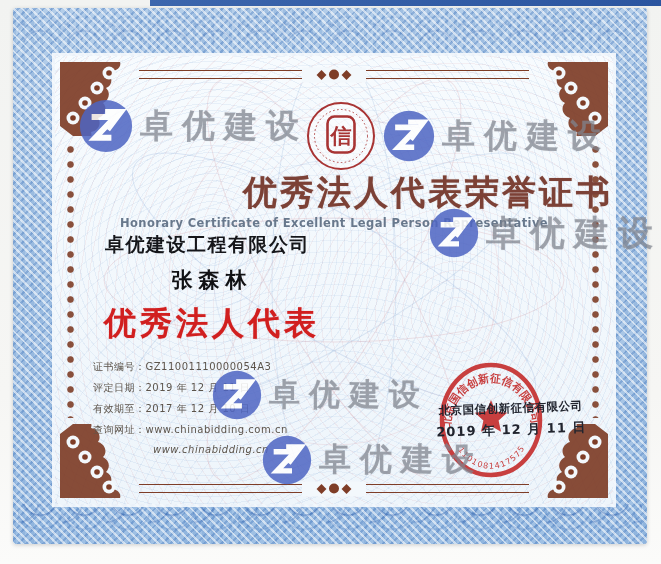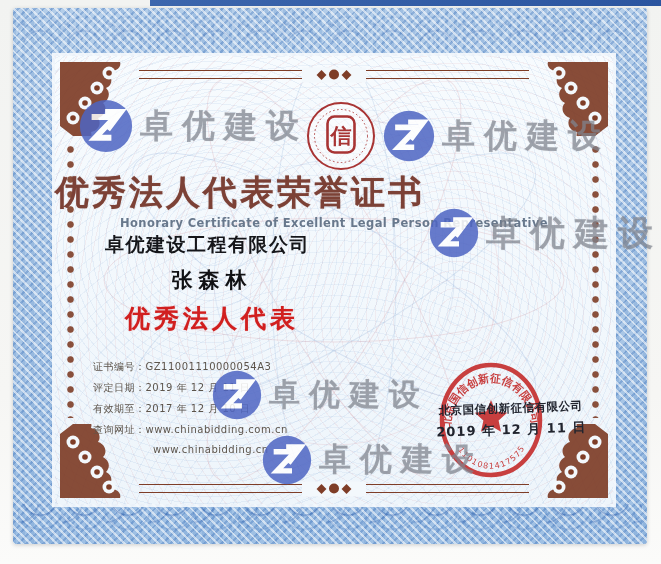--- a/index.html
+++ b/index.html
@@ -54,35 +54,35 @@
     width:64px;height:15px;background:#f3f8fc;display:flex;align-items:center;justify-content:center;gap:4px;
   }
   .motif i{display:block;width:7px;height:7px;background:#7e3d27;transform:rotate(45deg);}
   .motif i.big{width:10px;height:10px;border-radius:50%;}
   .chain{position:absolute;top:86px;bottom:86px;width:9px;
     background-image:radial-gradient(circle at 50% 50%,#7e3d27 32%,rgba(126,61,39,.25) 40%,transparent 46%);
     background-size:9px 15px;background-repeat:repeat-y;opacity:.9;}
   .chain.left{left:11px;} .chain.right{right:13px;}
   
   .emblem{position:absolute;left:250px;top:44px;width:72px;height:72px;z-index:3;}
-  .title{position:absolute;left:0;right:0;top:114px;z-index:3;text-align:left;
+  .title{position:absolute;left:0;right:0;top:114px;z-index:3;text-align:right;
     font-size:34px;font-weight:bold;color:#7c4136;letter-spacing:3px;
     text-shadow:0 0 1px rgba(124,65,54,.6);}
   .subtitle{position:absolute;left:0;right:0;top:160px;z-index:3;text-align:center;
     font-size:11.5px;color:#68788c;letter-spacing:.4px;font-weight:bold;}
   .company{position:absolute;left:50px;top:176px;z-index:3;
     font-size:19px;font-weight:bold;color:#15161a;letter-spacing:1.5px;}
   .person{position:absolute;left:12px;top:210px;width:290px;z-index:3;text-align:center;
     font-size:21px;font-weight:bold;color:#101114;letter-spacing:6px;}
   .honor{position:absolute;left:12px;top:246px;width:290px;z-index:3;text-align:center;
-    font-size:25px;font-weight:bold;color:#d11f1f;letter-spacing:4px;
+    font-size:32px;font-weight:bold;color:#d11f1f;letter-spacing:4px;
     text-shadow:0 0 1px rgba(209,31,31,.55);}
   .meta{position:absolute;left:38px;top:298px;z-index:3;color:#5c544b;font-size:10px;letter-spacing:.5px;margin-top:6px;}
   .meta-line{margin-bottom:7px;white-space:nowrap;}
-  .meta-line.indent{padding-left:60px;}
+  .meta-line.indent{padding-left:60px;font-style:italic;}
   .notes{position:absolute;left:300px;top:176px;width:248px;z-index:3;color:#2e2f33;}
   .notes-heading{font-size:11.5px;margin-bottom:5px;letter-spacing:1px;}
   .note-item{font-size:11px;line-height:1.45;margin-bottom:3px;letter-spacing:.3px;}
   
   .wm{position:absolute;display:flex;align-items:center;gap:7px;z-index:6;pointer-events:none;}
   .wm-logo{flex:0 0 auto;opacity:.85;}
   .wm-text{font-weight:bold;color:rgba(128,132,142,.62);letter-spacing:9px;white-space:nowrap;
     text-shadow:0 0 1px rgba(128,132,142,.35);font-family:Liberation Serif, serif;}
   .wm1{left:24px;top:43px;}  .wm1 .wm-text{font-size:33px;}
   .wm2{left:328px;top:54px;} .wm2 .wm-text{font-size:33px;}

